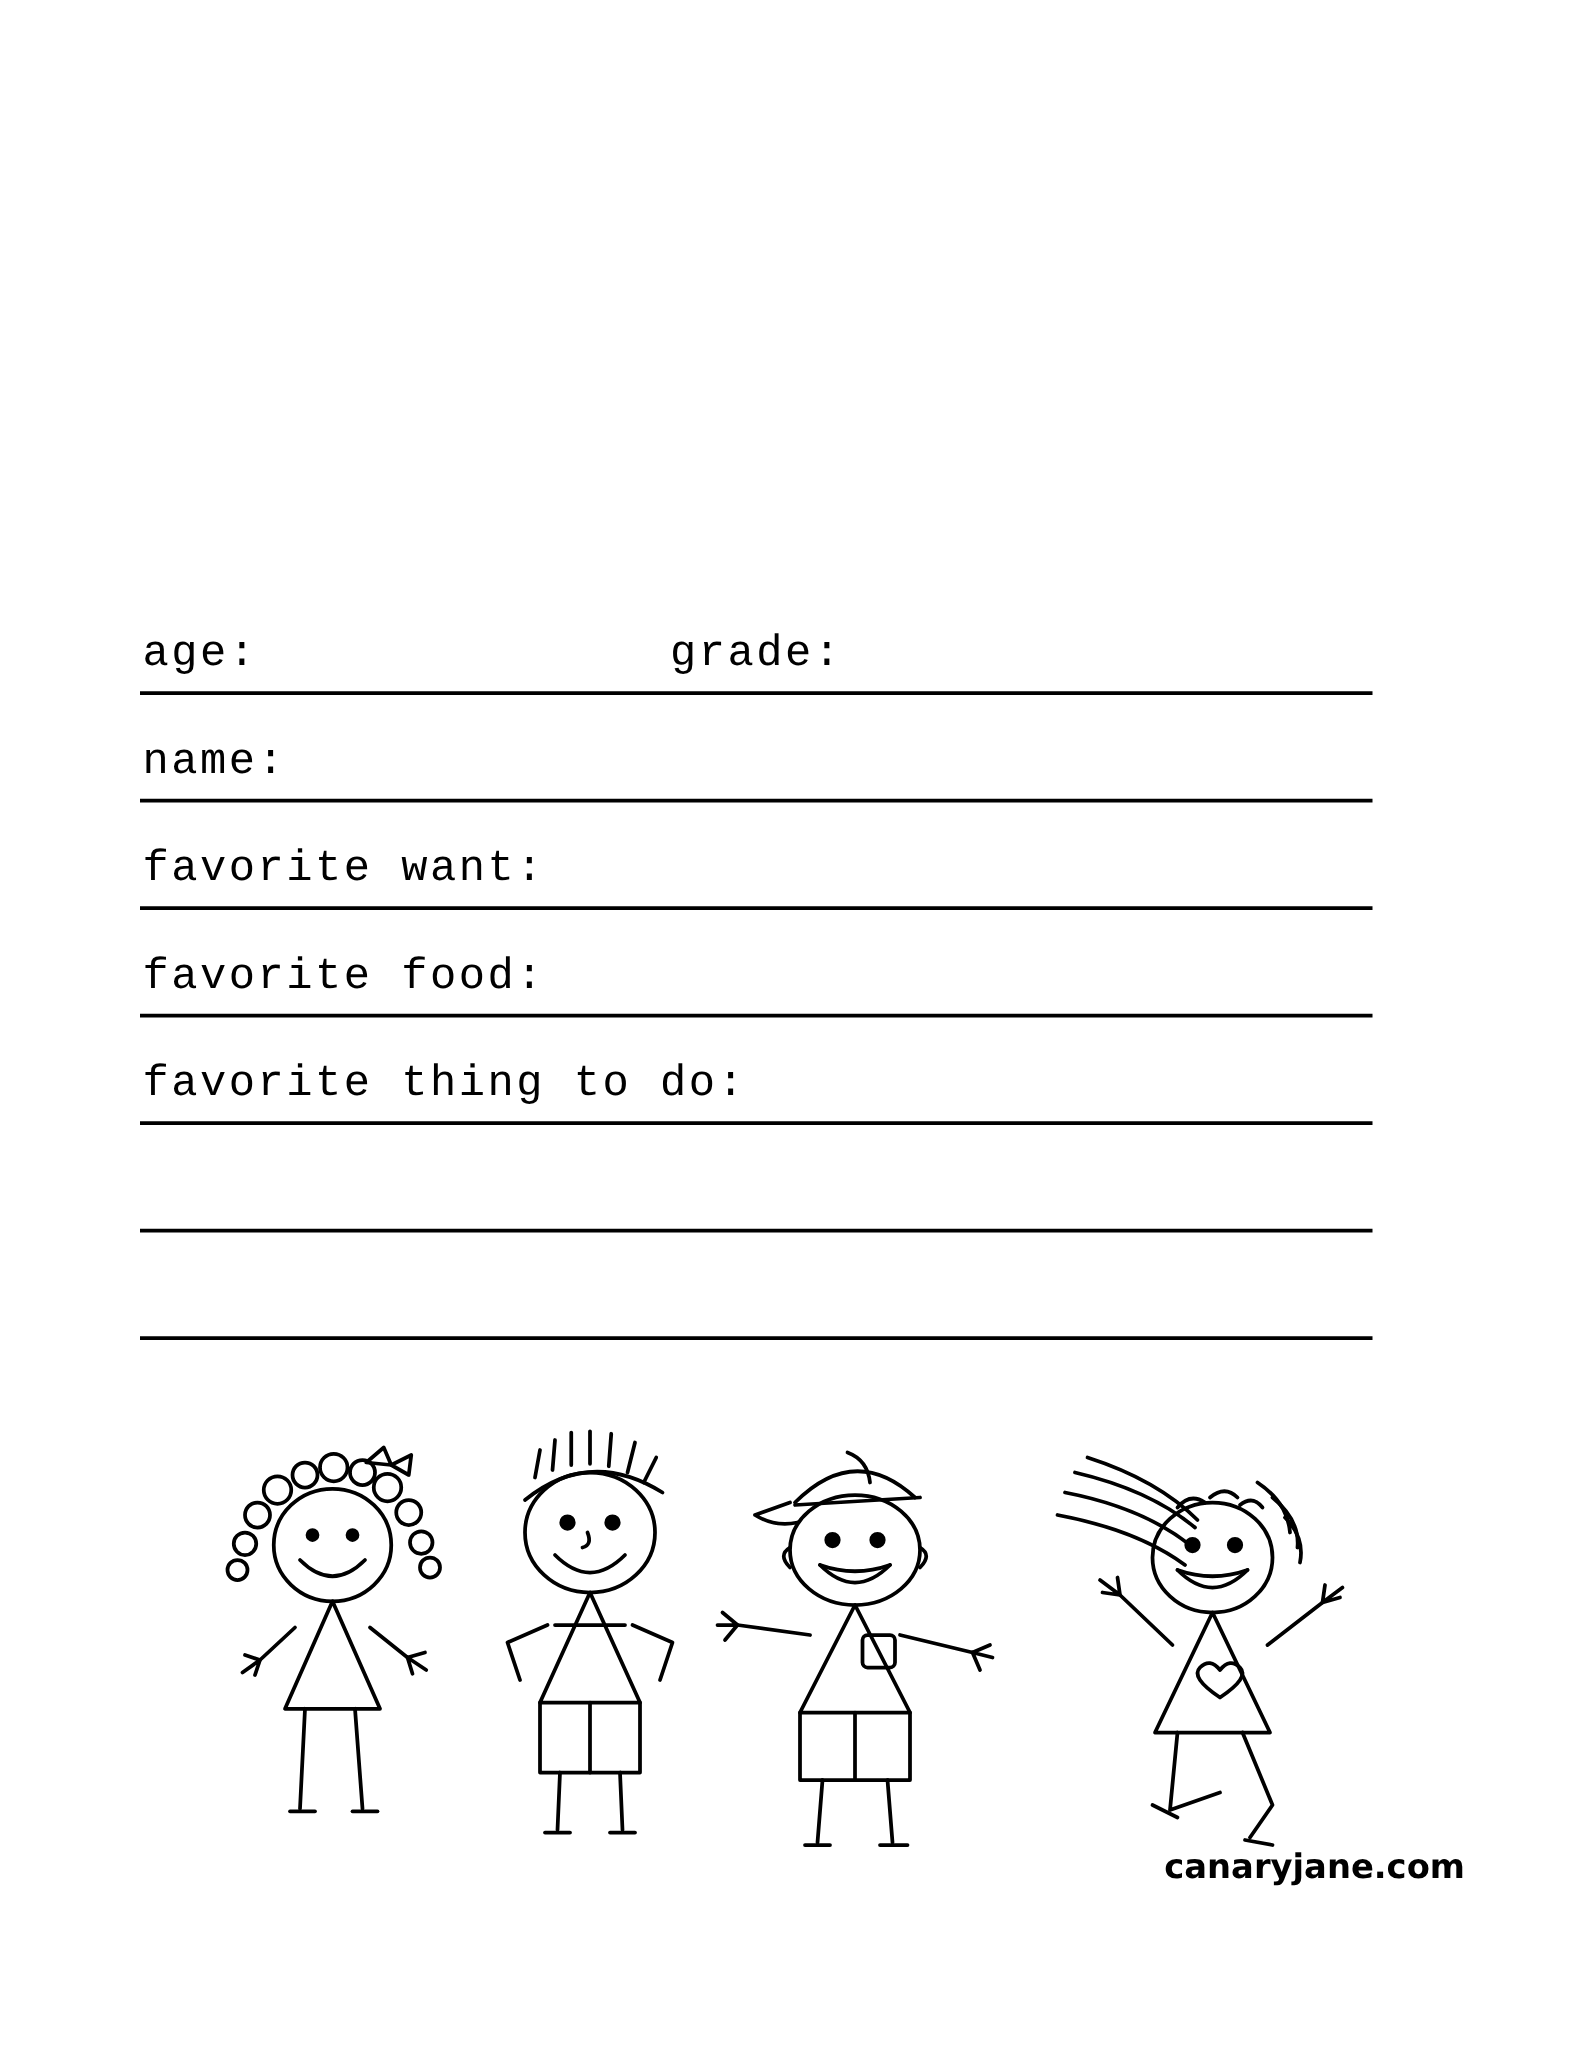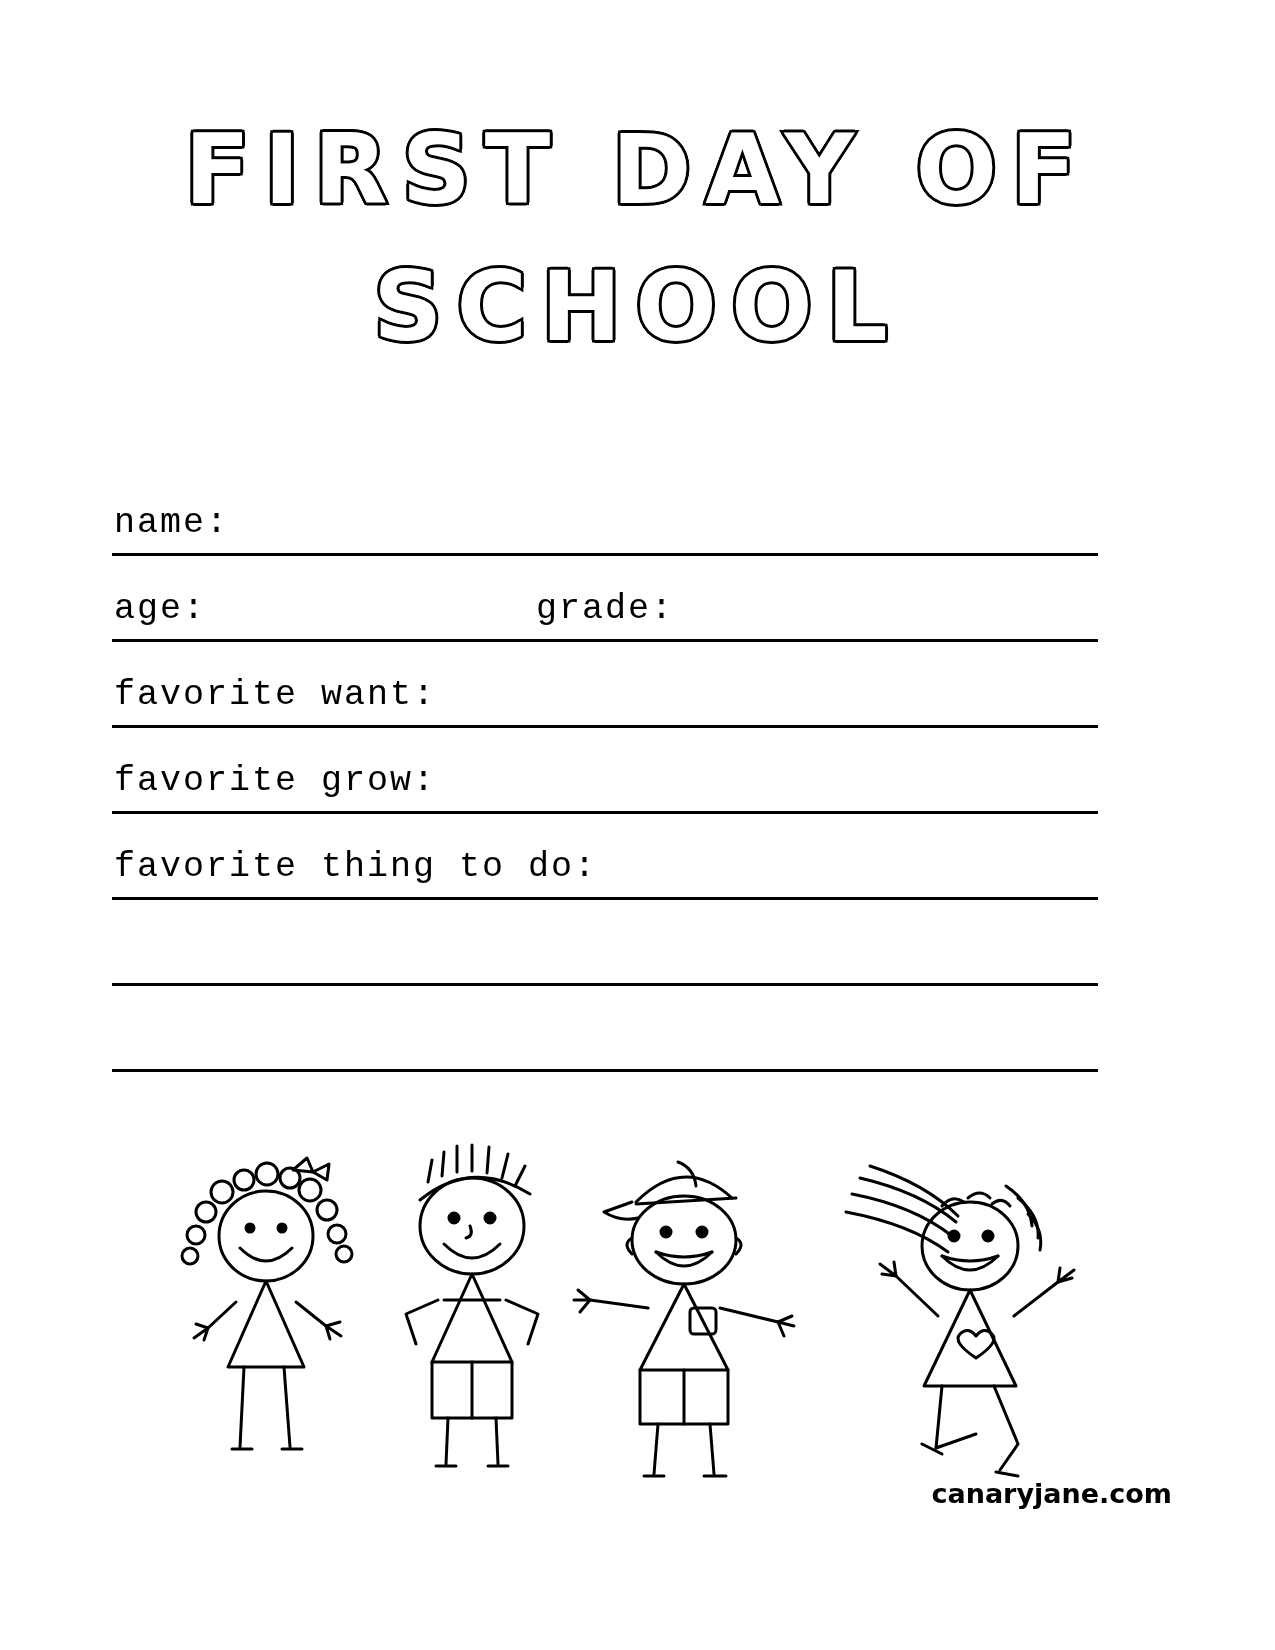--- a/index.html
+++ b/index.html
@@ -90,42 +90,38 @@
     font-weight: 700;
     font-size: 27px;
     letter-spacing: 0px;
   }
 </style>
 </head>
 <body>
 
 <div class="sheet">
 
-  <div class="title-block">
-    <div class="title-line l1">FIRST DAY OF</div>
-    <div class="title-line l2">SCHOOL</div>
-  </div>
 
   <div class="form">
-
-    <div class="row">
-      <span class="row-label">name:</span>
-    </div>
 
     <div class="row">
       <span class="row-label">age:</span>
       <span class="row-label secondary">grade:</span>
     </div>
 
     <div class="row">
+      <span class="row-label">name:</span>
+    </div>
+
+    <div class="row">
       <span class="row-label">favorite want:</span>
     </div>
 
     <div class="row">
-      <span class="row-label">favorite grow:</span>
+      <span class="row-label">favorite food:</span>
     </div>
 
     <div class="row">
       <span class="row-label">favorite thing to do:</span>
     </div>
 
     <div class="row gap">
       <span class="row-label"></span>
     </div>
 

